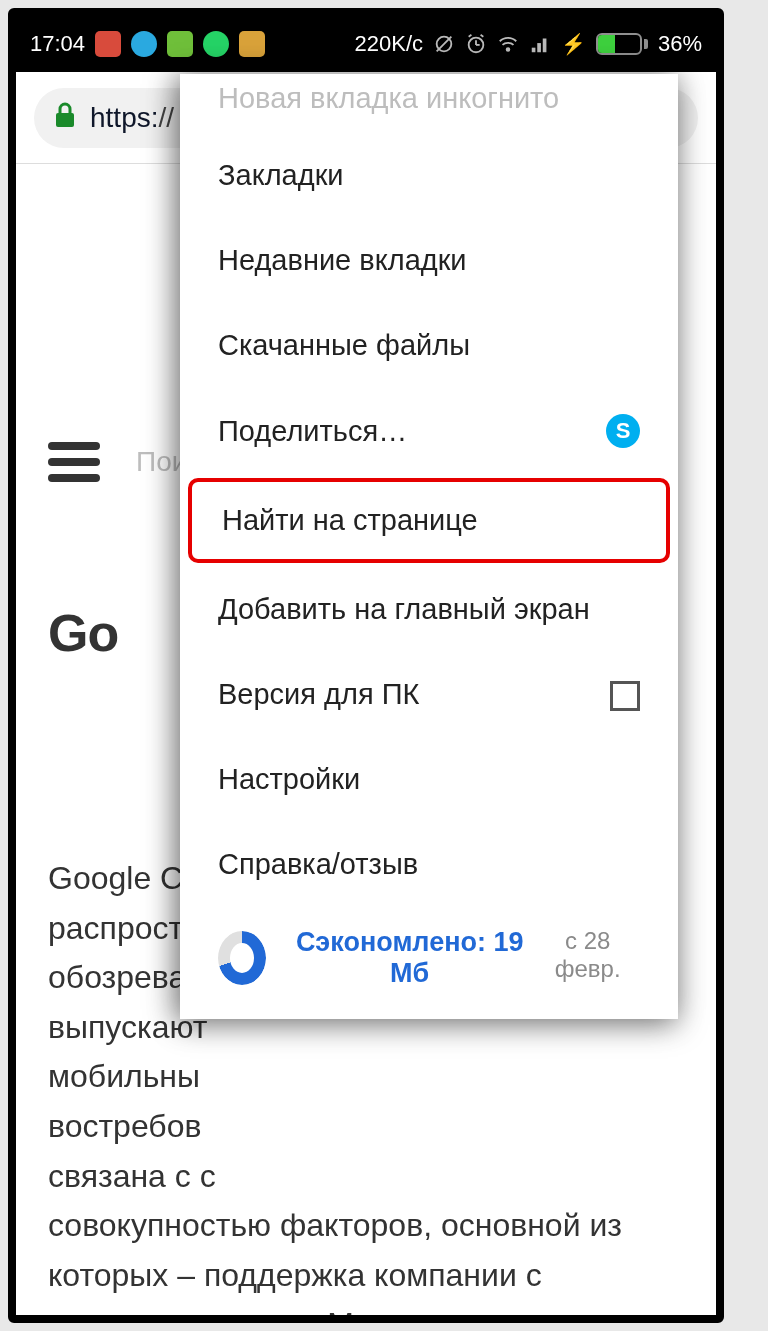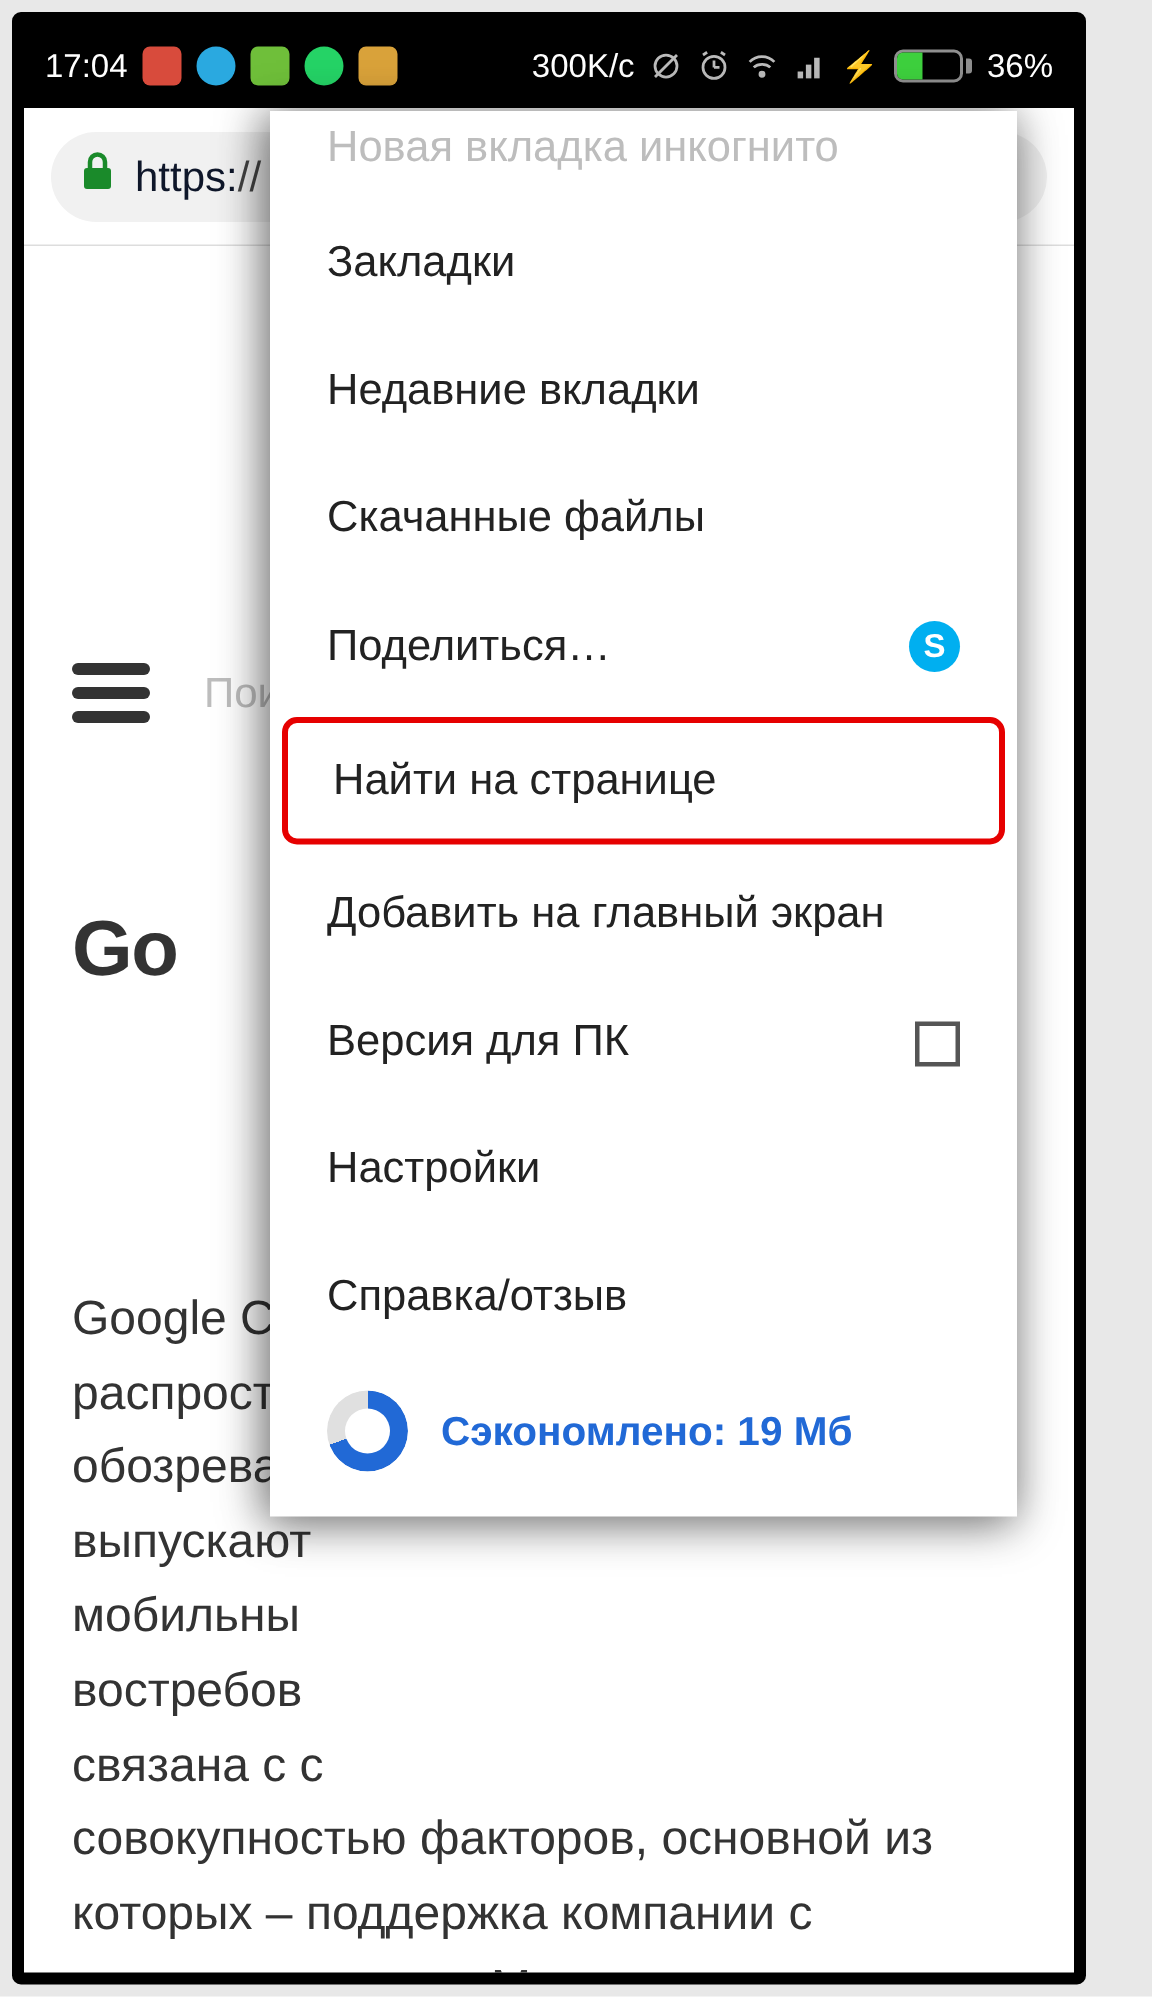--- a/index.html
+++ b/index.html
@@ -192,21 +192,21 @@
   <div class="status-bar">
     <div class="status-left">
       <span>17:04</span>
       <span class="mini-icon ic-red"></span>
       <span class="mini-icon ic-blue"></span>
       <span class="mini-icon ic-green1"></span>
       <span class="mini-icon ic-green2"></span>
       <span class="mini-icon ic-orange"></span>
     </div>
     <div class="status-right">
-      <span>300K/c</span>
+      <span>220K/c</span>
       <svg class="sicon" viewBox="0 0 24 24" fill="none" stroke="#bbb" stroke-width="2">
           <circle cx="12" cy="12" r="8"></circle>
           <line x1="4" y1="20" x2="20" y2="4"></line>
         </svg>
       <svg class="sicon" viewBox="0 0 24 24" fill="none" stroke="#bbb" stroke-width="2">
           <circle cx="12" cy="13" r="8"></circle>
           <line x1="12" y1="13" x2="12" y2="8"></line>
           <line x1="12" y1="13" x2="16" y2="13"></line>
           <line x1="4" y1="4" x2="7" y2="2"></line>
           <line x1="20" y1="4" x2="17" y2="2"></line>
@@ -310,17 +310,18 @@
     <div class="menu-item">
       <span>Настройки</span>
     </div>
     <div class="menu-item">
       <span>Справка/отзыв</span>
     </div>
     <div class="data-saver">
       <span class="ds-icon"></span>
       <span class="ds-text">
         <span class="ds-title">Сэкономлено: 19 Мб</span>
+        <span class="ds-sub">с 28 февр.</span>
       </span>
     </div>
   </div>
 
 </div>
 
 </body></html>

